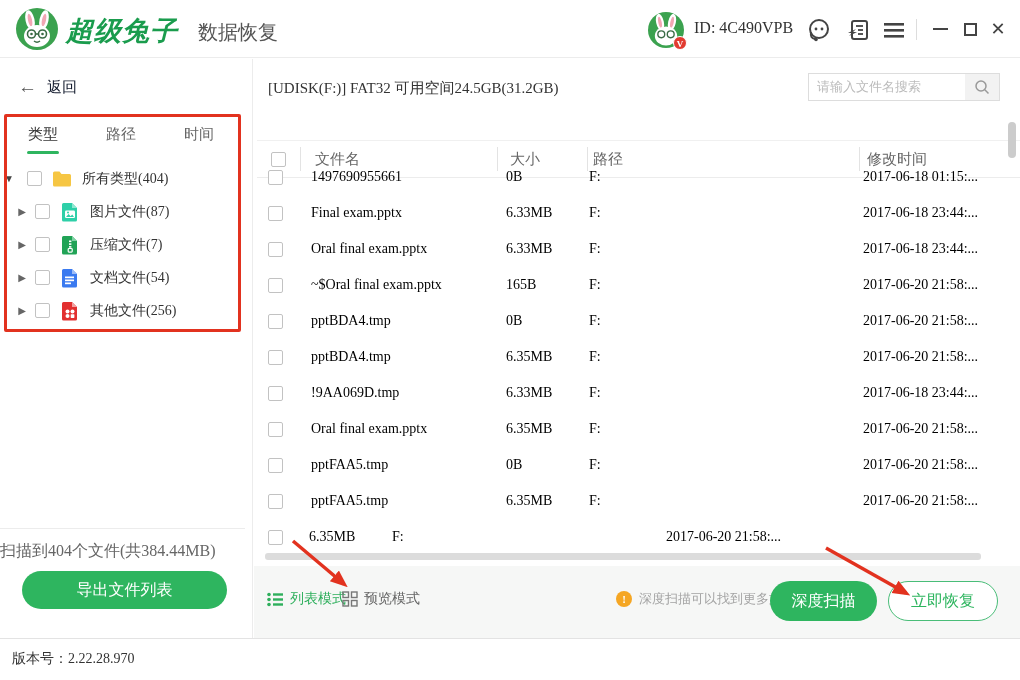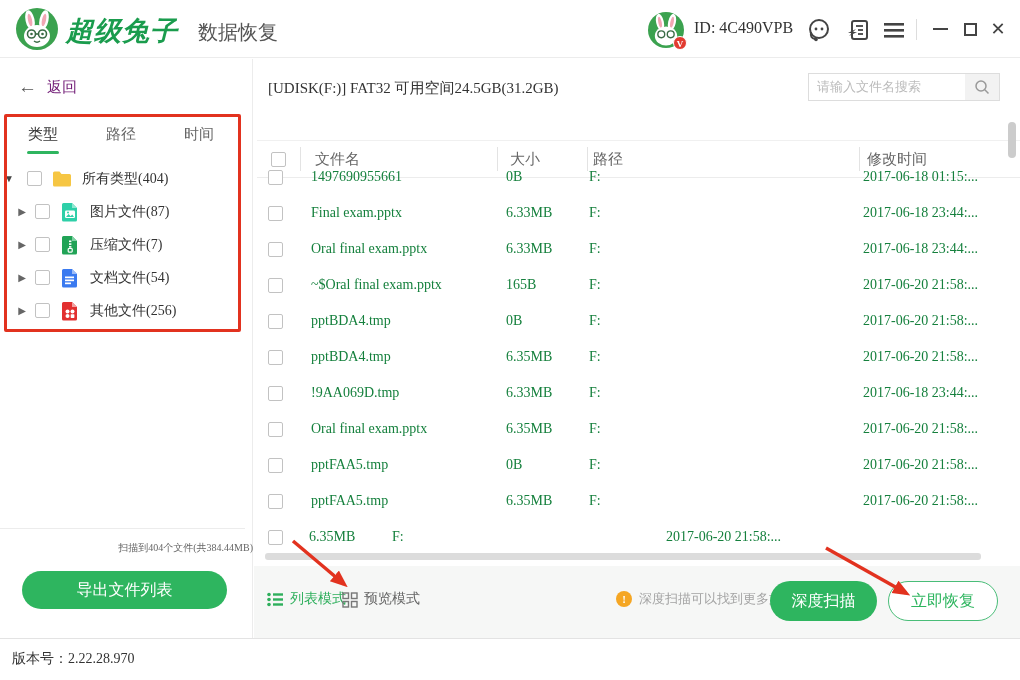--- a/index.html
+++ b/index.html
@@ -19,69 +19,69 @@
   .tb-icon { position:absolute; top:17px; width:26px; height:26px; cursor:pointer; }
   .tb-sep { position:absolute; left:916px; top:19px; width:1px; height:21px; background:#ddd; }
   .win-btn { position:absolute; top:16px; width:24px; height:26px; display:flex; align-items:center; justify-content:center; cursor:pointer; }
   .min-bar { width:15px; height:2px; background:#444; }
   .max-box { width:13px; height:13px; border:2px solid #444; }
   .close-glyph { font-size:18px; color:#444; line-height:1; }
   
   .sidebar { position:absolute; left:0; top:59px; width:253px; height:579px; background:#fff; border-right:1px solid #ececec; }
   .back-row { position:absolute; left:18px; top:17px; display:flex; align-items:center; gap:10px; cursor:pointer; }
   .back-arrow { font-size:19px; color:#555; }
-  .back-label { font-size:15px; color:#701a75; }
+  .back-label { font-size:15px; color:#0f172a; }
   .side-tabs { position:absolute; left:28px; top:66px; display:flex; gap:48px; }
   .tab { font-size:15px; color:#666; padding-bottom:10px; position:relative; cursor:pointer; }
   .tab.active { color:#333; }
   .tab.active::after { content:""; position:absolute; left:-1px; bottom:0; width:32px; height:3px; background:#2eb55f; border-radius:2px; }
   .tree { position:absolute; left:0; top:103px; width:253px; }
   .tree-item { position:relative; height:33px; display:flex; align-items:center; cursor:pointer; }
   .caret { position:absolute; font-size:10px; color:#444; width:12px; text-align:center; }
   .tree-item.root .caret { left:3px; }
   .tree-item.child .caret { left:16px; color:#666; }
   .cbx { position:absolute; width:15px; height:15px; border:1px solid #c2c2c2; border-radius:2px; background:#fff; }
   .tree-item.root .cbx { left:27px; }
   .tree-item.child .cbx { left:35px; }
   .tree-ico { position:absolute; width:22px; height:22px; }
   .tree-item.root .tree-ico { left:51px; }
   .tree-item.child .tree-ico { left:59px; }
   .tree-label { position:absolute; font-size:14px; color:#333; white-space:nowrap; }
   .tree-item.root .tree-label { left:82px; }
   .tree-item.child .tree-label { left:90px; }
   .annotation-rect { position:absolute; left:4px; top:55px; width:237px; height:218px; border:3px solid #e2321f; border-radius:2px; pointer-events:none; z-index:30; }
   .side-divider { position:absolute; left:0; top:469px; width:245px; height:1px; background:#ececec; }
-  .scan-summary { position:absolute; left:0; top:482px; width:253px; text-align:right; font-size:10px; color:#666; }
+  .scan-summary { position:absolute; left:0; top:482px; width:253px; text-align:left; font-size:16px; color:#666; }
   .export-btn { position:absolute; left:22px; top:512px; width:205px; height:38px; background:#2eb55f; border-radius:19px; color:#fff; font-size:16px; display:flex; align-items:center; justify-content:center; cursor:pointer; }
   
   .main { position:absolute; left:254px; top:59px; width:766px; height:579px; background:#fff; }
   .disk-info { position:absolute; left:14px; top:20px; font-size:15px; color:#333; }
   .search-box { position:absolute; left:554px; top:14px; width:192px; height:28px; border:1px solid #ddd; display:flex; background:#fff; }
   .search-input { flex:1; border:none; outline:none; padding:0 8px; font-size:13px; color:#333; font-family:inherit; min-width:0; }
   .search-input::placeholder { color:#bbb; }
   .search-btn { width:34px; background:#f2f2f2; display:flex; align-items:center; justify-content:center; cursor:pointer; }
   
   .thead { position:absolute; left:3px; top:61px; width:766px; height:38px; border-top:1px solid #f0f0f0; border-bottom:1px solid #ececec; display:flex; align-items:center;margin-top:20px; }
   .th { font-size:15px; color:#666; height:24px; line-height:24px; }
   .th.bordered { border-left:1px solid #e3e3e3; }
   .c-check { width:43px; display:flex; justify-content:center; align-items:center; }
   .c-name  { width:197px; padding-left:14px; }
   .c-size  { width:90px;  padding-left:12px; }
   .c-path  { width:272px; padding-left:5px; }
   .c-time  { width:155px; padding-left:7px; }
   .tbody { position:absolute; left:0; top:100px; width:766px; }
   .trow { height:36px; display:flex; align-items:center; }
-  .cell { font-size:14px; color:#15803d; white-space:nowrap; overflow:hidden; }
+  .cell { font-size:14px; color:#000000; white-space:nowrap; overflow:hidden; }
   .vscroll { position:absolute; right:4px; top:63px; width:8px; height:36px; background:#ccc; border-radius:4px; }
   .hscroll { position:absolute; left:11px; top:494px; width:716px; height:7px; background:#dcdcdc; border-radius:3px; }
   
   .bottombar { position:absolute; left:0; top:507px; width:766px; height:72px; background:#f6f7f6; }
   .mode { position:absolute; top:24px; display:flex; align-items:center; gap:6px; cursor:pointer; }
   .mode-list { left:13px; }
-  .mode-preview { left:88px;align-items:flex-end; }
+  .mode-preview { left:88px; }
   .mode-label { font-size:14px; }
   .mode-list .mode-label { color:#2eaf5c; }
   .mode-preview .mode-label { color:#666; }
   .warn-group { position:absolute; left:362px; top:24px; display:flex; align-items:center; gap:7px; }
   .warn-circle { width:16px; height:16px; border-radius:50%; background:#f5a623; color:#fff; font-size:11px; font-weight:bold; text-align:center; line-height:16px; }
   .warn-text { font-size:13px; color:#a3a3a3; white-space:nowrap; }
   .deepscan-btn { position:absolute; left:516px; top:15px; width:107px; height:40px; border-radius:20px; background:#2eb55f; color:#fff; font-size:16px; display:flex; align-items:center; justify-content:center; cursor:pointer; }
   .recover-btn { position:absolute; left:634px; top:15px; width:110px; height:40px; border-radius:20px; background:#fff; border:1px solid #49bd78; color:#2eb55f; font-size:16px; display:flex; align-items:center; justify-content:center; cursor:pointer; }
   
   .window-bottom-edge { position:absolute; left:0; top:638px; width:1020px; height:1px; background:#e3e3e3; }

